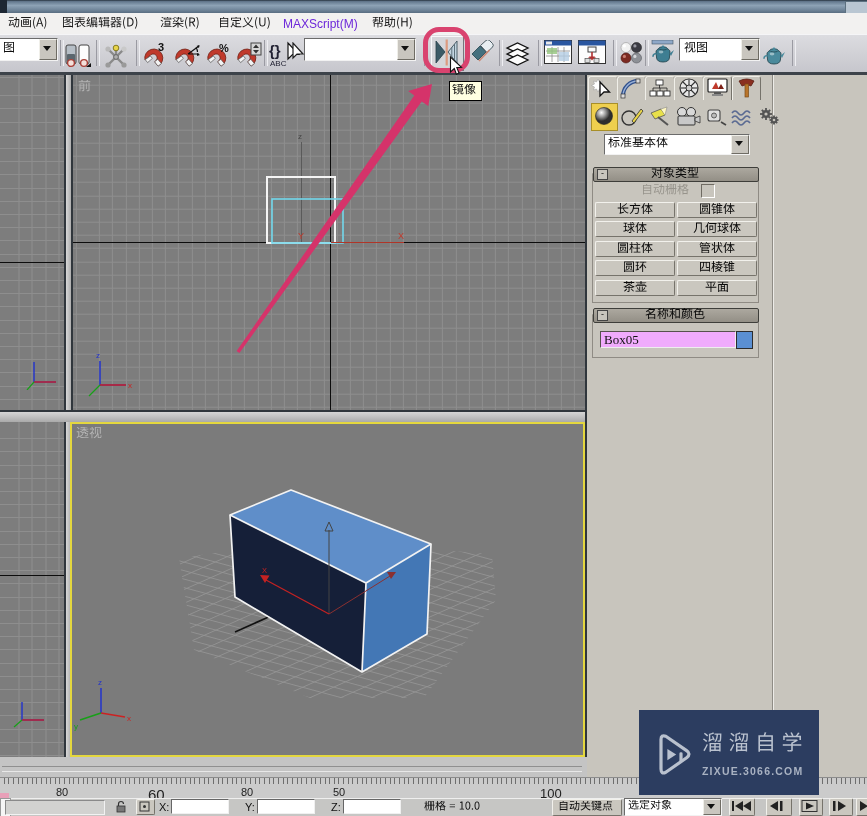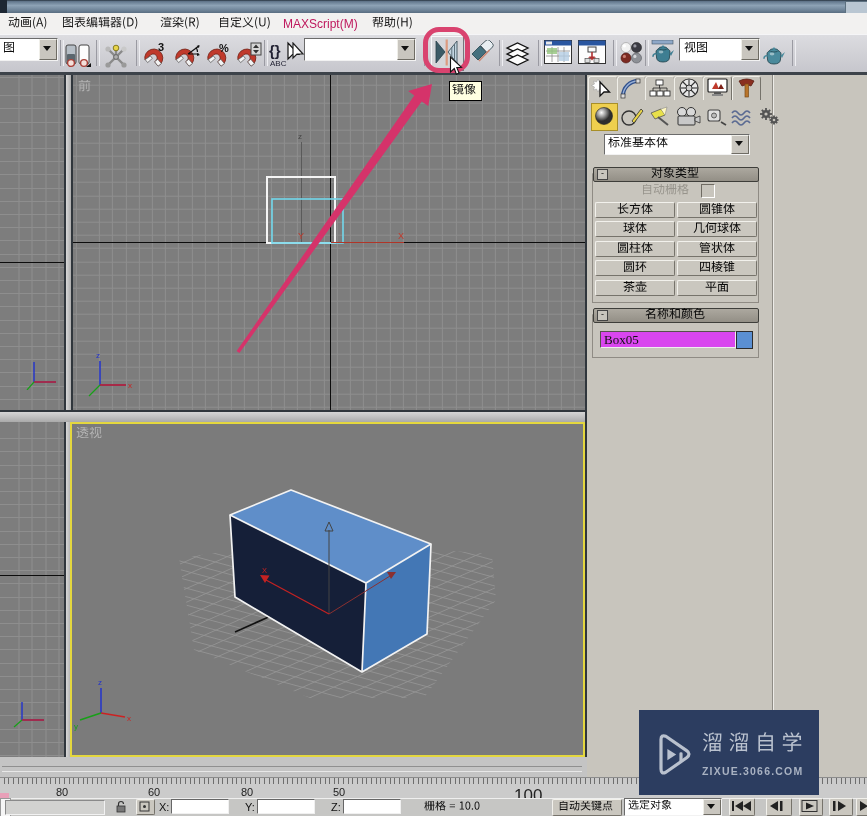--- a/index.html
+++ b/index.html
@@ -29,21 +29,21 @@
   </svg>
 <svg style="position:absolute;left:160px;top:17px" width="41" height="16">
     <path d="M4.9 2.4V3.2H10.1V2.4ZM3.5 9.3V10.1H11.5V9.3ZM5.5 6.5H9.4V7.6H5.5ZM5.5 4.7H9.4V5.9H5.5ZM4.7 4V8.4H10.3V4ZM1.1 0.1C1.8 0.5 2.6 1.1 3.1 1.5L3.6 0.8C3.2 0.4 2.3 -0.1 1.6 -0.5ZM0.5 3.3C1.2 3.7 2.1 4.3 2.6 4.7L3.1 4C2.7 3.6 1.7 3 1 2.7ZM0.9 9.6 1.7 10.2C2.3 9.1 3 7.6 3.6 6.3L2.9 5.7C2.3 7.1 1.5 8.7 0.9 9.6ZM6.8 -0.5C6.9 -0.2 7.1 0.3 7.2 0.7H3.8V2.7H4.6V1.5H10.4V2.7H11.3V0.7H8.1C8.1 0.3 7.9 -0.3 7.7 -0.7Z M12.5 1.8C13.2 2 14.1 2.4 14.6 2.6L15 1.9C14.5 1.7 13.6 1.3 12.9 1.1ZM13.4 0C14.1 0.3 15 0.6 15.4 0.9L15.8 0.3C15.3 -0 14.4 -0.4 13.7 -0.6ZM12.8 4.8 13.5 5.4C14.2 4.8 14.9 3.9 15.6 3.2L15 2.7C14.3 3.5 13.4 4.3 12.8 4.8ZM17.5 4.7V5.9H12.7V6.7H16.7C15.7 7.9 14 8.9 12.4 9.4C12.6 9.6 12.9 10 13 10.2C14.7 9.6 16.4 8.4 17.5 7V10.4H18.5V7.1C19.6 8.4 21.3 9.5 23 10.1C23.1 9.9 23.4 9.5 23.6 9.3C21.9 8.9 20.3 7.9 19.2 6.7H23.3V5.9H18.5V4.7ZM18.2 -0.7C18.2 -0.2 18.1 0.3 18.1 0.7H16.1V1.5H18C17.6 3 16.8 4 15.2 4.6C15.4 4.7 15.7 5.1 15.9 5.3C17.6 4.5 18.5 3.4 18.9 1.5H20.5V3.6C20.5 4.3 20.6 4.6 20.8 4.7C21 4.9 21.3 4.9 21.5 4.9C21.7 4.9 22.1 4.9 22.2 4.9C22.5 4.9 22.8 4.9 22.9 4.8C23.1 4.7 23.2 4.6 23.3 4.4C23.4 4.2 23.4 3.6 23.5 3C23.2 2.9 22.9 2.8 22.7 2.6C22.7 3.2 22.7 3.6 22.6 3.8C22.6 4 22.5 4.1 22.5 4.1C22.4 4.2 22.3 4.2 22.2 4.2C22 4.2 21.8 4.2 21.7 4.2C21.6 4.2 21.5 4.2 21.5 4.1C21.4 4.1 21.4 3.9 21.4 3.7V0.7H19C19 0.3 19.1 -0.2 19.1 -0.7Z M26.9 11.8 27.5 11.5C26.5 9.8 26 7.7 26 5.7C26 3.7 26.5 1.6 27.5 -0.1L26.9 -0.4C25.8 1.4 25.1 3.3 25.1 5.7C25.1 8.1 25.8 10 26.9 11.8Z M30.4 4.8V1.5H31.8C33.2 1.5 34 1.9 34 3.1C34 4.2 33.2 4.8 31.8 4.8ZM34.1 9.4H35.3L33.1 5.6C34.3 5.3 35.1 4.5 35.1 3.1C35.1 1.3 33.8 0.6 32 0.6H29.3V9.4H30.4V5.7H32Z M36.9 11.8C38 10 38.6 8.1 38.6 5.7C38.6 3.3 38 1.4 36.9 -0.4L36.2 -0.1C37.2 1.6 37.7 3.7 37.7 5.7C37.7 7.7 37.2 9.8 36.2 11.5Z" fill="#1a1a1a"></path>
   </svg>
 <svg style="position:absolute;left:218px;top:17px" width="54" height="16">
     <path d="M2.9 4.5H9.3V6.3H2.9ZM2.9 3.6V1.8H9.3V3.6ZM2.9 7.1H9.3V8.9H2.9ZM5.5 -0.7C5.4 -0.2 5.2 0.5 5 1H2V10.4H2.9V9.7H9.3V10.3H10.2V1H5.9C6.1 0.5 6.3 -0 6.5 -0.5Z M14.7 4.9C14.4 7.1 13.8 8.8 12.4 9.8C12.6 9.9 13 10.2 13.2 10.4C14 9.7 14.5 8.8 15 7.7C16.1 9.8 17.9 10.2 20.4 10.2H23.2C23.2 9.9 23.4 9.5 23.5 9.3C22.9 9.3 20.9 9.3 20.4 9.3C19.7 9.3 19.1 9.3 18.5 9.1V6.7H22V5.9H18.5V3.9H21.5V3H14.5V3.9H17.5V8.9C16.5 8.5 15.8 7.8 15.3 6.6C15.4 6.1 15.5 5.5 15.6 5ZM17.1 -0.5C17.3 -0.1 17.5 0.3 17.7 0.7H13V3.3H13.9V1.5H22.1V3.3H23V0.7H18.7C18.6 0.3 18.3 -0.3 18 -0.7Z M29 -0.4C29.4 0.5 29.9 1.7 30.1 2.5L31 2.2C30.7 1.4 30.2 0.2 29.7 -0.7ZM33.5 0.2C32.8 2.5 31.7 4.6 30 6.2C28.5 4.7 27.3 2.8 26.6 0.7L25.7 1C26.6 3.2 27.8 5.2 29.4 6.9C28.1 8 26.4 8.9 24.4 9.6C24.6 9.8 24.8 10.1 24.9 10.4C27 9.6 28.7 8.7 30 7.5C31.4 8.7 33 9.7 34.9 10.4C35.1 10.1 35.3 9.8 35.5 9.6C33.7 9 32.1 8.1 30.7 6.8C32.4 5.1 33.6 3 34.4 0.5Z M38.9 11.8 39.5 11.5C38.5 9.8 38 7.7 38 5.7C38 3.7 38.5 1.6 39.5 -0.1L38.9 -0.4C37.8 1.4 37.1 3.3 37.1 5.7C37.1 8.1 37.8 10 38.9 11.8Z M44.4 9.6C46.2 9.6 47.5 8.6 47.5 5.8V0.6H46.5V5.8C46.5 7.9 45.6 8.6 44.4 8.6C43.2 8.6 42.3 7.9 42.3 5.8V0.6H41.2V5.8C41.2 8.6 42.6 9.6 44.4 9.6Z M49.9 11.8C51 10 51.7 8.1 51.7 5.7C51.7 3.3 51 1.4 49.9 -0.4L49.2 -0.1C50.2 1.6 50.8 3.7 50.8 5.7C50.8 7.7 50.2 9.8 49.2 11.5Z" fill="#1a1a1a"></path>
   </svg>
 <svg style="position:absolute;left:372px;top:17px" width="42" height="16">
     <path d="M3.3 -0.7V0.3H0.8V1H3.3V1.9H1V2.6H3.3V2.9C3.3 3.1 3.3 3.3 3.2 3.5H0.6V4.3H2.8C2.5 4.8 1.8 5.3 0.8 5.7C1 5.9 1.3 6.1 1.5 6.3C2.8 5.8 3.5 5 3.9 4.3H6.5V3.5H4.1C4.2 3.3 4.2 3.1 4.2 2.9V2.6H6.2V1.9H4.2V1H6.4V0.3H4.2V-0.7ZM7 -0.2V5.8H7.9V0.6H9.9C9.6 1.1 9.2 1.7 8.8 2.3C9.9 2.9 10.3 3.4 10.3 3.8C10.3 4.1 10.2 4.2 10 4.3C9.8 4.4 9.6 4.4 9.5 4.4C9.1 4.5 8.7 4.5 8.2 4.4C8.3 4.6 8.4 4.9 8.4 5.2C8.9 5.2 9.4 5.2 9.8 5.2C10.1 5.1 10.4 5.1 10.6 5C11 4.8 11.2 4.4 11.1 3.9C11.1 3.3 10.8 2.8 9.8 2.1C10.3 1.5 10.8 0.8 11.3 0.2L10.6 -0.2L10.5 -0.2ZM1.8 6.3V9.7H2.7V7.1H5.5V10.4H6.4V7.1H9.5V8.7C9.5 8.9 9.4 8.9 9.2 8.9C9 8.9 8.3 8.9 7.5 8.9C7.7 9.1 7.8 9.5 7.9 9.7C8.9 9.7 9.5 9.7 9.9 9.6C10.3 9.4 10.4 9.2 10.4 8.7V6.3H6.4V5.3H5.5V6.3Z M19.6 -0.7C19.6 0.3 19.6 1.2 19.6 2.1H17.6V2.9H19.5C19.4 5.8 18.8 8.3 16.5 9.7C16.7 9.9 17 10.2 17.1 10.4C19.6 8.8 20.2 6.1 20.4 2.9H22.3C22.2 7.3 22 8.9 21.7 9.3C21.6 9.4 21.5 9.5 21.3 9.5C21 9.5 20.4 9.5 19.7 9.4C19.9 9.6 20 10 20 10.3C20.6 10.3 21.3 10.3 21.6 10.3C22 10.2 22.3 10.1 22.5 9.8C22.9 9.3 23 7.6 23.1 2.5C23.1 2.4 23.1 2.1 23.1 2.1H20.4C20.5 1.2 20.5 0.3 20.5 -0.7ZM12.4 8.3 12.6 9.2C14 8.9 16 8.4 17.9 8L17.9 7.1L17.2 7.3V-0.1H13.3V8.1ZM14.1 7.9V5.9H16.3V7.5ZM14.1 3.3H16.3V5.1H14.1ZM14.1 2.5V0.7H16.3V2.5Z M26.9 11.8 27.5 11.5C26.5 9.8 26 7.7 26 5.7C26 3.7 26.5 1.6 27.5 -0.1L26.9 -0.4C25.8 1.4 25.1 3.3 25.1 5.7C25.1 8.1 25.8 10 26.9 11.8Z M29.3 9.4H30.4V5.3H34.5V9.4H35.6V0.6H34.5V4.3H30.4V0.6H29.3Z M38 11.8C39.1 10 39.7 8.1 39.7 5.7C39.7 3.3 39.1 1.4 38 -0.4L37.3 -0.1C38.3 1.6 38.8 3.7 38.8 5.7C38.8 7.7 38.3 9.8 37.3 11.5Z" fill="#1a1a1a"></path>
   </svg>
-<div class="abs" style="left:283px;top:17px;font-size:12px;color:#be185d">MAXScript(M)</div>
+<div class="abs" style="left:283px;top:17px;font-size:12px;color:#6d28d9">MAXScript(M)</div>
 <div class="abs" style="left:0;top:34px;width:867px;height:38px;
  background:linear-gradient(to bottom,#dcdce0,#c6c6cc);border-top:1px solid #f5f5f7"></div>
 <div class="abs" style="left:0;top:72px;width:867px;height:3px;background:#3d434a"></div>
 <div class="sep" style="left:60px"></div>
 <div class="sep" style="left:96px"></div>
 <div class="sep" style="left:136px"></div>
 <div class="sep" style="left:264px"></div>
 <div class="sep" style="left:424px"></div>
 <div class="sep" style="left:499px"></div>
 <div class="sep" style="left:538px"></div>
@@ -462,34 +462,34 @@
 <div class="btn3d" style="left:677px;top:280px;width:78px;height:14px"></div>
 <svg class="abs" style="left:705px;top:280px" width="26" height="15">
     <path d="M2.1 3.4C2.6 4.3 3 5.5 3.2 6.2L4 5.9C3.9 5.2 3.4 4.1 2.9 3.2ZM9.1 3.1C8.8 4 8.2 5.2 7.8 6L8.5 6.2C9 5.5 9.6 4.4 10 3.4ZM0.6 6.8V7.7H5.5V11.9H6.4V7.7H11.4V6.8H6.4V2.6H10.7V1.7H1.3V2.6H5.5V6.8Z M16.7 7H19.2V8.3H16.7ZM16.7 6.3V4.9H19.2V6.3ZM16.7 9.1H19.2V10.5H16.7ZM12.7 1.7V2.6H17.3C17.2 3.1 17.1 3.6 17 4.1H13.2V12H14.1V11.3H21.8V12H22.8V4.1H17.9L18.4 2.6H23.3V1.7ZM14.1 10.5V4.9H15.8V10.5ZM21.8 10.5H20V4.9H21.8Z" fill="#0a0a0a"></path>
   </svg>
 <div class="abs" style="left:592px;top:314px;width:165px;height:42px;border:1px solid #8f8b84;border-top-color:#b5b1a9"></div>
 <div class="abs" style="left:593px;top:308px;width:164px;height:13px;background:linear-gradient(to bottom,#aca89f,#938f86);border:1px solid #3e3e3a;border-radius:2px"></div>
 <div class="abs" style="left:597px;top:310px;width:9px;height:9px;background:#c8c5bd;border:1px solid #444;font-size:9px;line-height:7px;text-align:center;color:#111">-</div>
 <svg class="abs" style="left:645px;top:308px" width="62" height="14">
     <path d="M3.2 3.7C3.8 4.1 4.5 4.6 5 5.1C3.6 5.9 2.1 6.4 0.6 6.7C0.7 6.9 0.9 7.3 1 7.6C1.7 7.4 2.4 7.2 3 7V10.9H3.9V10.3H9.3V10.9H10.2V5.9H5.4C7.4 4.9 9.1 3.4 10.1 1.4L9.5 1.1L9.4 1.1H5.1C5.4 0.8 5.7 0.4 5.9 0.1L4.9 -0.1C4.2 1 2.8 2.4 0.8 3.3C1 3.4 1.3 3.8 1.5 4C2.6 3.4 3.6 2.7 4.3 1.9H8.8C8.1 3 7 3.9 5.8 4.7C5.3 4.2 4.5 3.6 3.9 3.1ZM9.3 9.5H3.9V6.7H9.3Z M18.1 4.6C17.9 6.1 17.4 7.6 16.7 8.6C16.9 8.7 17.3 8.9 17.4 9C18.1 8 18.7 6.4 19 4.8ZM21.4 4.7C21.9 6 22.4 7.8 22.6 8.9L23.4 8.6C23.2 7.5 22.7 5.8 22.2 4.5ZM18.4 -0.1C18.1 1.5 17.6 3 16.9 4V3.4H15.3V1.2C15.9 1.1 16.5 0.9 16.9 0.7L16.4 0C15.5 0.4 14 0.8 12.8 1C12.9 1.2 13 1.5 13 1.7C13.5 1.6 14 1.5 14.5 1.4V3.4H12.6V4.2H14.4C13.9 5.6 13.1 7.1 12.4 8C12.5 8.2 12.8 8.5 12.8 8.8C13.4 8 14 6.9 14.5 5.7V11H15.3V5.6C15.7 6.1 16.2 6.8 16.4 7.1L16.9 6.4C16.7 6.1 15.7 5 15.3 4.7V4.2H16.8L16.7 4.3C16.9 4.4 17.3 4.6 17.5 4.7C17.9 4.1 18.3 3.3 18.6 2.4H19.8V9.9C19.8 10 19.8 10.1 19.6 10.1C19.5 10.1 18.9 10.1 18.4 10.1C18.5 10.3 18.6 10.7 18.7 10.9C19.5 10.9 20 10.9 20.3 10.8C20.6 10.6 20.7 10.4 20.7 9.9V2.4H22.4C22.2 2.8 21.9 3.3 21.7 3.7L22.5 3.9C22.8 3.2 23.2 2.4 23.5 1.6L22.9 1.5L22.8 1.5H18.9C19 1.1 19.2 0.6 19.2 0.1Z M30.4 1V10.4H31.2V9.4H33.9V10.3H34.8V1ZM31.2 8.6V1.9H33.9V8.6ZM29.3 0C28.2 0.5 26.3 0.8 24.7 1C24.8 1.2 24.9 1.6 25 1.8C25.6 1.7 26.3 1.6 27 1.5V3.5H24.6V4.3H26.7C26.2 5.8 25.2 7.5 24.3 8.4C24.5 8.6 24.7 9 24.8 9.2C25.6 8.4 26.4 7 27 5.6V10.9H27.9V5.6C28.4 6.3 29 7.2 29.3 7.7L29.9 7C29.6 6.6 28.3 5.1 27.9 4.6V4.3H30V3.5H27.9V1.3C28.6 1.1 29.3 1 29.9 0.7Z M44.4 3.9C44.4 8.2 44.2 9.6 41.2 10.4C41.3 10.5 41.5 10.8 41.6 11C44.8 10.1 45.1 8.5 45.1 3.9ZM40.8 4.5C40.1 5.1 38.9 5.6 37.9 5.9C38.1 6.1 38.3 6.4 38.5 6.5C39.5 6.2 40.8 5.5 41.5 4.8ZM41.2 7.8C40.5 8.8 39 9.6 37.6 10C37.8 10.2 38 10.5 38.1 10.7C39.7 10.1 41.1 9.2 42 8.1ZM44.9 9.1C45.7 9.6 46.6 10.4 47 11L47.5 10.4C47.1 9.9 46.1 9.1 45.4 8.6ZM42.4 2.7V8.4H43.2V3.4H46.2V8.3H47V2.7H44.7C44.9 2.3 45 1.8 45.2 1.4H47.4V0.7H42.2V1.4H44.4C44.3 1.8 44.1 2.3 44 2.7ZM38.7 0.1C38.9 0.4 39 0.8 39.2 1.1H36.8V1.9H42V1.1H40C39.9 0.8 39.7 0.3 39.5 -0.1ZM41 6.1C40.3 6.8 39 7.5 37.8 7.9C37.9 7.3 37.9 6.7 37.9 6.1V4.3H41.9V3.6H40.7C40.9 3.2 41.2 2.6 41.4 2.2L40.7 2C40.5 2.4 40.2 3.1 39.9 3.6H38.3L39 3.4C38.9 3 38.6 2.4 38.3 1.9L37.6 2.2C37.9 2.6 38.1 3.2 38.2 3.6H37.1V6.1C37.1 7.4 37 9.2 36.4 10.5C36.6 10.6 36.9 10.8 37.1 11C37.5 10.1 37.7 9 37.8 8C38 8.1 38.2 8.4 38.3 8.6C39.6 8.1 40.9 7.3 41.7 6.4Z M53.7 4.1V6.2H50.9V4.1ZM54.6 4.1H57.4V6.2H54.6ZM55.2 1.8C54.8 2.3 54.4 2.8 53.9 3.2H50.7C51.2 2.8 51.6 2.3 52 1.8ZM52.2 -0.1C51.4 1.5 49.9 3 48.5 3.9C48.6 4.1 48.9 4.5 49 4.7C49.3 4.5 49.7 4.2 50 3.9V9C50 10.4 50.6 10.8 52.5 10.8C53 10.8 56.7 10.8 57.2 10.8C59 10.8 59.3 10.2 59.6 8.3C59.3 8.3 58.9 8.2 58.7 8C58.5 9.6 58.4 9.9 57.2 9.9C56.4 9.9 53.1 9.9 52.5 9.9C51.2 9.9 50.9 9.8 50.9 9V7H57.4V7.6H58.3V3.2H55C55.6 2.7 56.1 2 56.5 1.3L56 0.9L55.8 1H52.6C52.8 0.7 52.9 0.4 53.1 0.2Z" fill="#0a0a0a"></path>
   </svg>
-<div class="abs" style="left:600px;top:331px;width:131px;height:15px;background:#d946ef;
+<div class="abs" style="left:600px;top:331px;width:131px;height:15px;background:#f0abfc;
  border-top:1px solid #55524c;border-left:1px solid #55524c;border-bottom:1px solid #eee;border-right:1px solid #eee;
  font-family:'Liberation Serif',serif;font-size:13px;color:#111;line-height:15px;padding-left:3px">Box05</div>
 <div class="abs" style="left:736px;top:331px;width:15px;height:16px;background:#5a8fd2;border:1px solid #2c2c2c"></div>
 <div class="abs" style="left:0;top:777px;width:867px;height:21px;background:#cbcbcb;border-top:1px solid #8c8c8c;
  box-sizing:border-box"></div>
 <div class="abs" style="left:0;top:778px;width:867px;height:6px;
  background:repeating-linear-gradient(to right,transparent 0,transparent 3.65px,#6e6e6e 3.65px,#6e6e6e 4.65px)"></div>
 <div class="abs" style="left:56px;top:786px;font-size:11px;color:#222">80</div>
-<div class="abs" style="left:148px;top:786px;font-size:11px;color:#222">60</div>
+<div class="abs" style="left:148px;top:786px;font-size:15px;color:#222">60</div>
 <div class="abs" style="left:241px;top:786px;font-size:11px;color:#222">80</div>
 <div class="abs" style="left:333px;top:786px;font-size:11px;color:#222">50</div>
 <div class="abs" style="left:425px;top:816px;font-size:11px;color:#222">90</div>
-<div class="abs" style="left:514px;top:786px;font-size:17px;color:#222">100</div>
+<div class="abs" style="left:540px;top:786px;font-size:13px;color:#222">100</div>
 <div class="abs" style="left:0;top:798px;width:867px;height:18px;background:#c6c6c4;border-top:1px solid #efefef"></div>
 <div class="abs" style="left:0;top:793px;width:9px;height:5px;background:#e8a0b8"></div>
 <div class="abs" style="left:0;top:798px;width:9px;height:18px;background:#f6f6f6;border:1px solid #999"></div>
 <div class="abs" style="left:5px;top:800px;width:98px;height:13px;background:#d2d2d0;
  border-top:1px solid #8a8a8a;border-left:1px solid #8a8a8a;border-bottom:1px solid #f2f2f2;border-right:1px solid #f2f2f2"></div>
 <svg class="abs" style="left:115px;top:800px" width="12" height="14">
 <rect x="2" y="6" width="8" height="6" fill="#777" stroke="#333" stroke-width="0.8"></rect>
 <path d="M3.5 6 V4 a2.5 2.5 0 0 1 5 0" fill="none" stroke="#333" stroke-width="1.2"></path>
   </svg>
 <div class="btn3d" style="left:136px;top:799px;width:17px;height:14px"></div>

